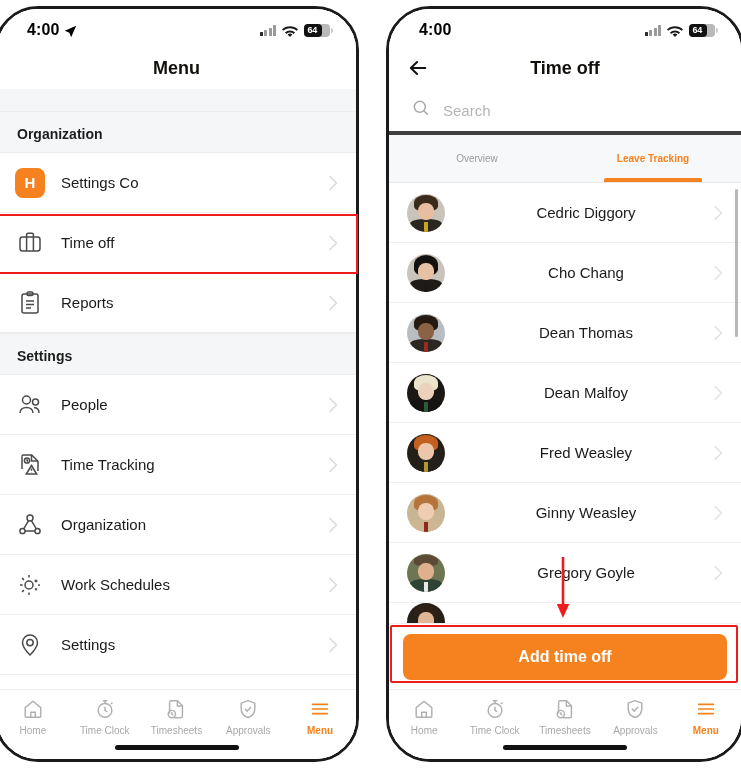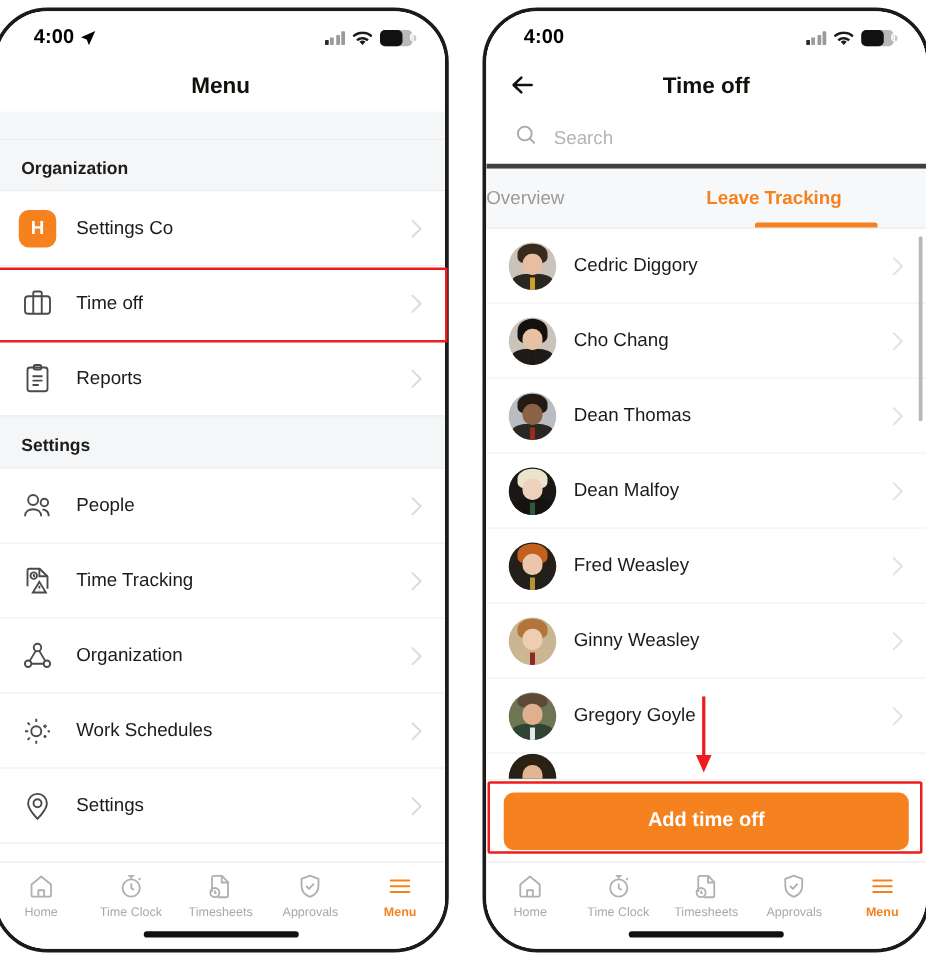--- a/index.html
+++ b/index.html
@@ -63,21 +63,21 @@
   .bars i:nth-child(1){ height: 4px; background:#2b2b2b;}
   .bars i:nth-child(2){ height: 6px; }
   .bars i:nth-child(3){ height: 8px; }
   .bars i:nth-child(4){ height: 11px;}
   .wifi { width: 16px; height: 12px; }
   .batt {
     position: relative;
     width: 26px; height: 13px;
     border-radius: 4px;
     background: #b9b9b9;
-    display: flex; align-items: center; padding-left: 20px;
+    display: flex; align-items: center;
   }
   .batt-fill {
     position: absolute; left: 0; top: 0; bottom: 0;
     width: 18px;
     background: #111;
     border-radius: 4px;
   }
   .batt-num {
     position: relative;
     color: #fff;
@@ -192,22 +192,23 @@
     flex: 0 0 48px;
     height: 48px;
     display: flex;
     background: #f7f8f9;
     border-bottom: 1px solid #e9e9e9;
   }
   .tab {
     flex: 1 1 50%;
     display: flex;
     align-items: center;
+    justify-content: center;
     position: relative;
-    font-size: 15px;
+    font-size: 10px;
     color: #9a9a9a;
   }
   .tab.active { color: #f5821f; font-weight: bold; }
   .tab.active::after {
     content: "";
     position: absolute;
     bottom: 0; left: 22%; right: 22%;
     height: 4px;
     background: #f5821f;
     border-radius: 2px 2px 0 0;
@@ -220,20 +221,21 @@
     position: relative;
     background: #fff;
   }
   .person {
     height: 60px;
     display: flex;
     align-items: center;
     padding: 0 18px;
     border-bottom: 1px solid #efefef;
     background: #fff;
+    text-align: center;
   }
   .avatar {
     width: 38px; height: 38px;
     flex: 0 0 38px;
     border-radius: 50%;
     margin-right: 14px;
     overflow: hidden;
     position: relative;
     background: #c9c3bb;
   }

